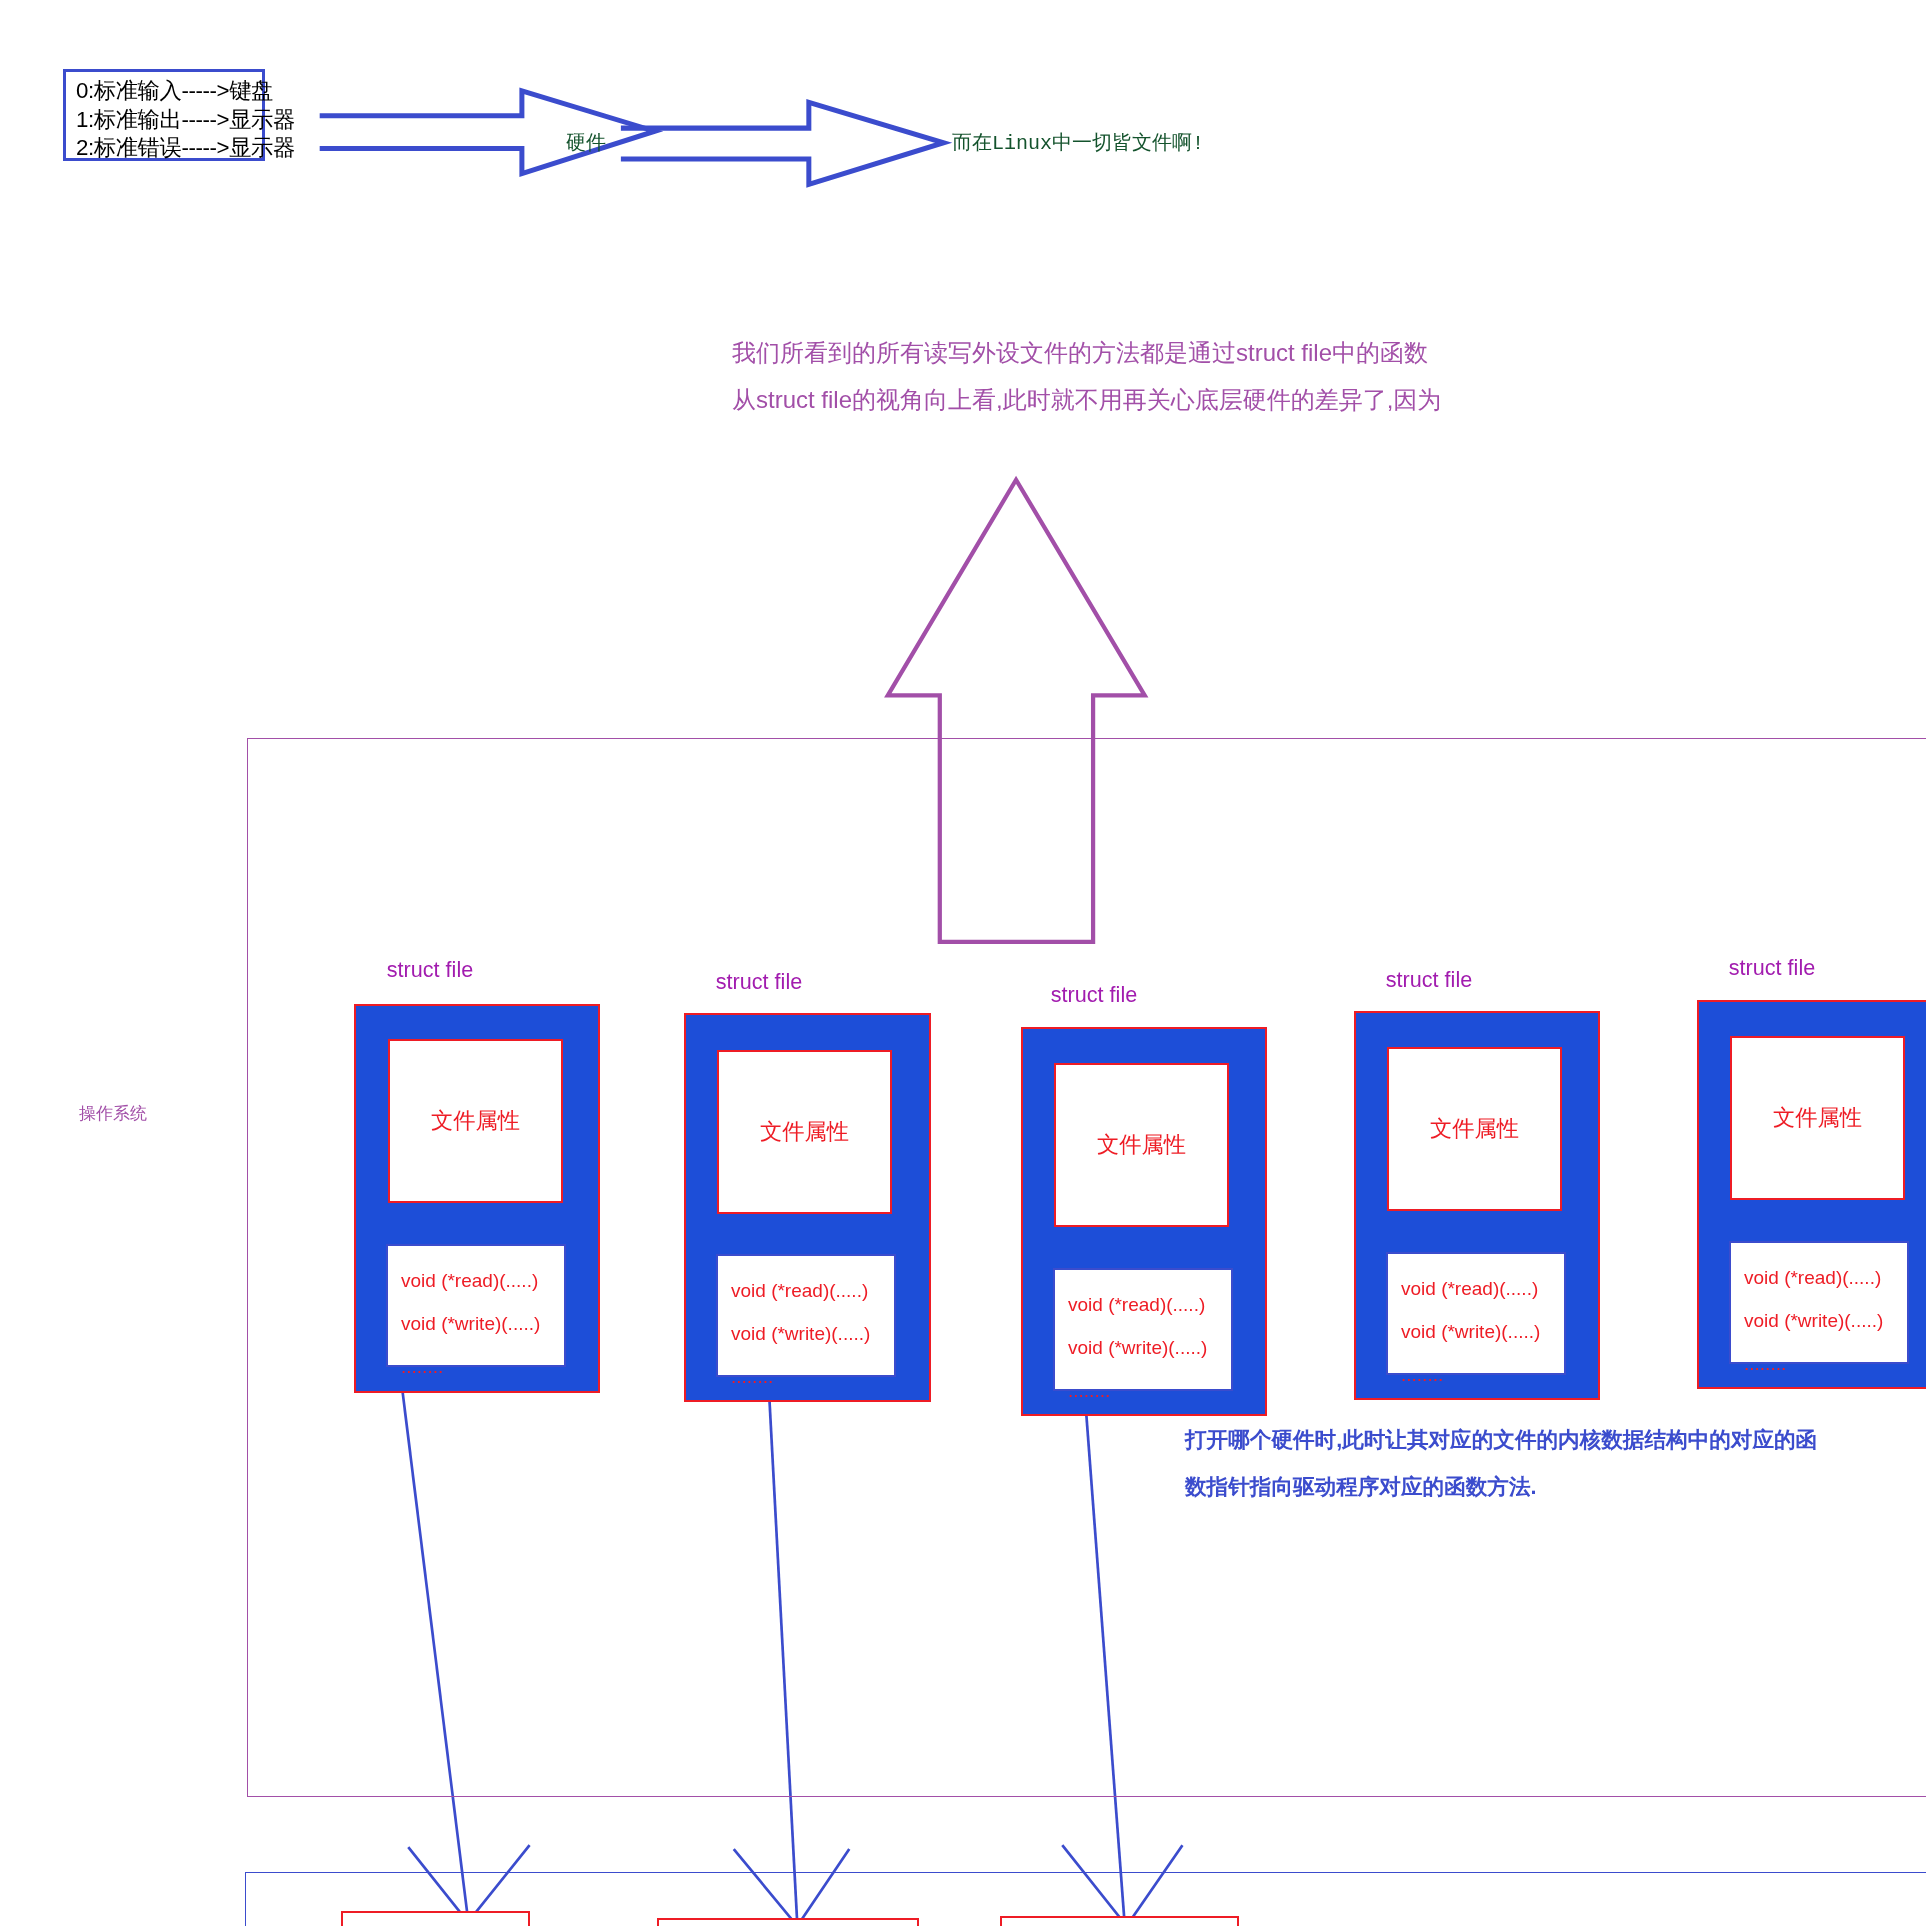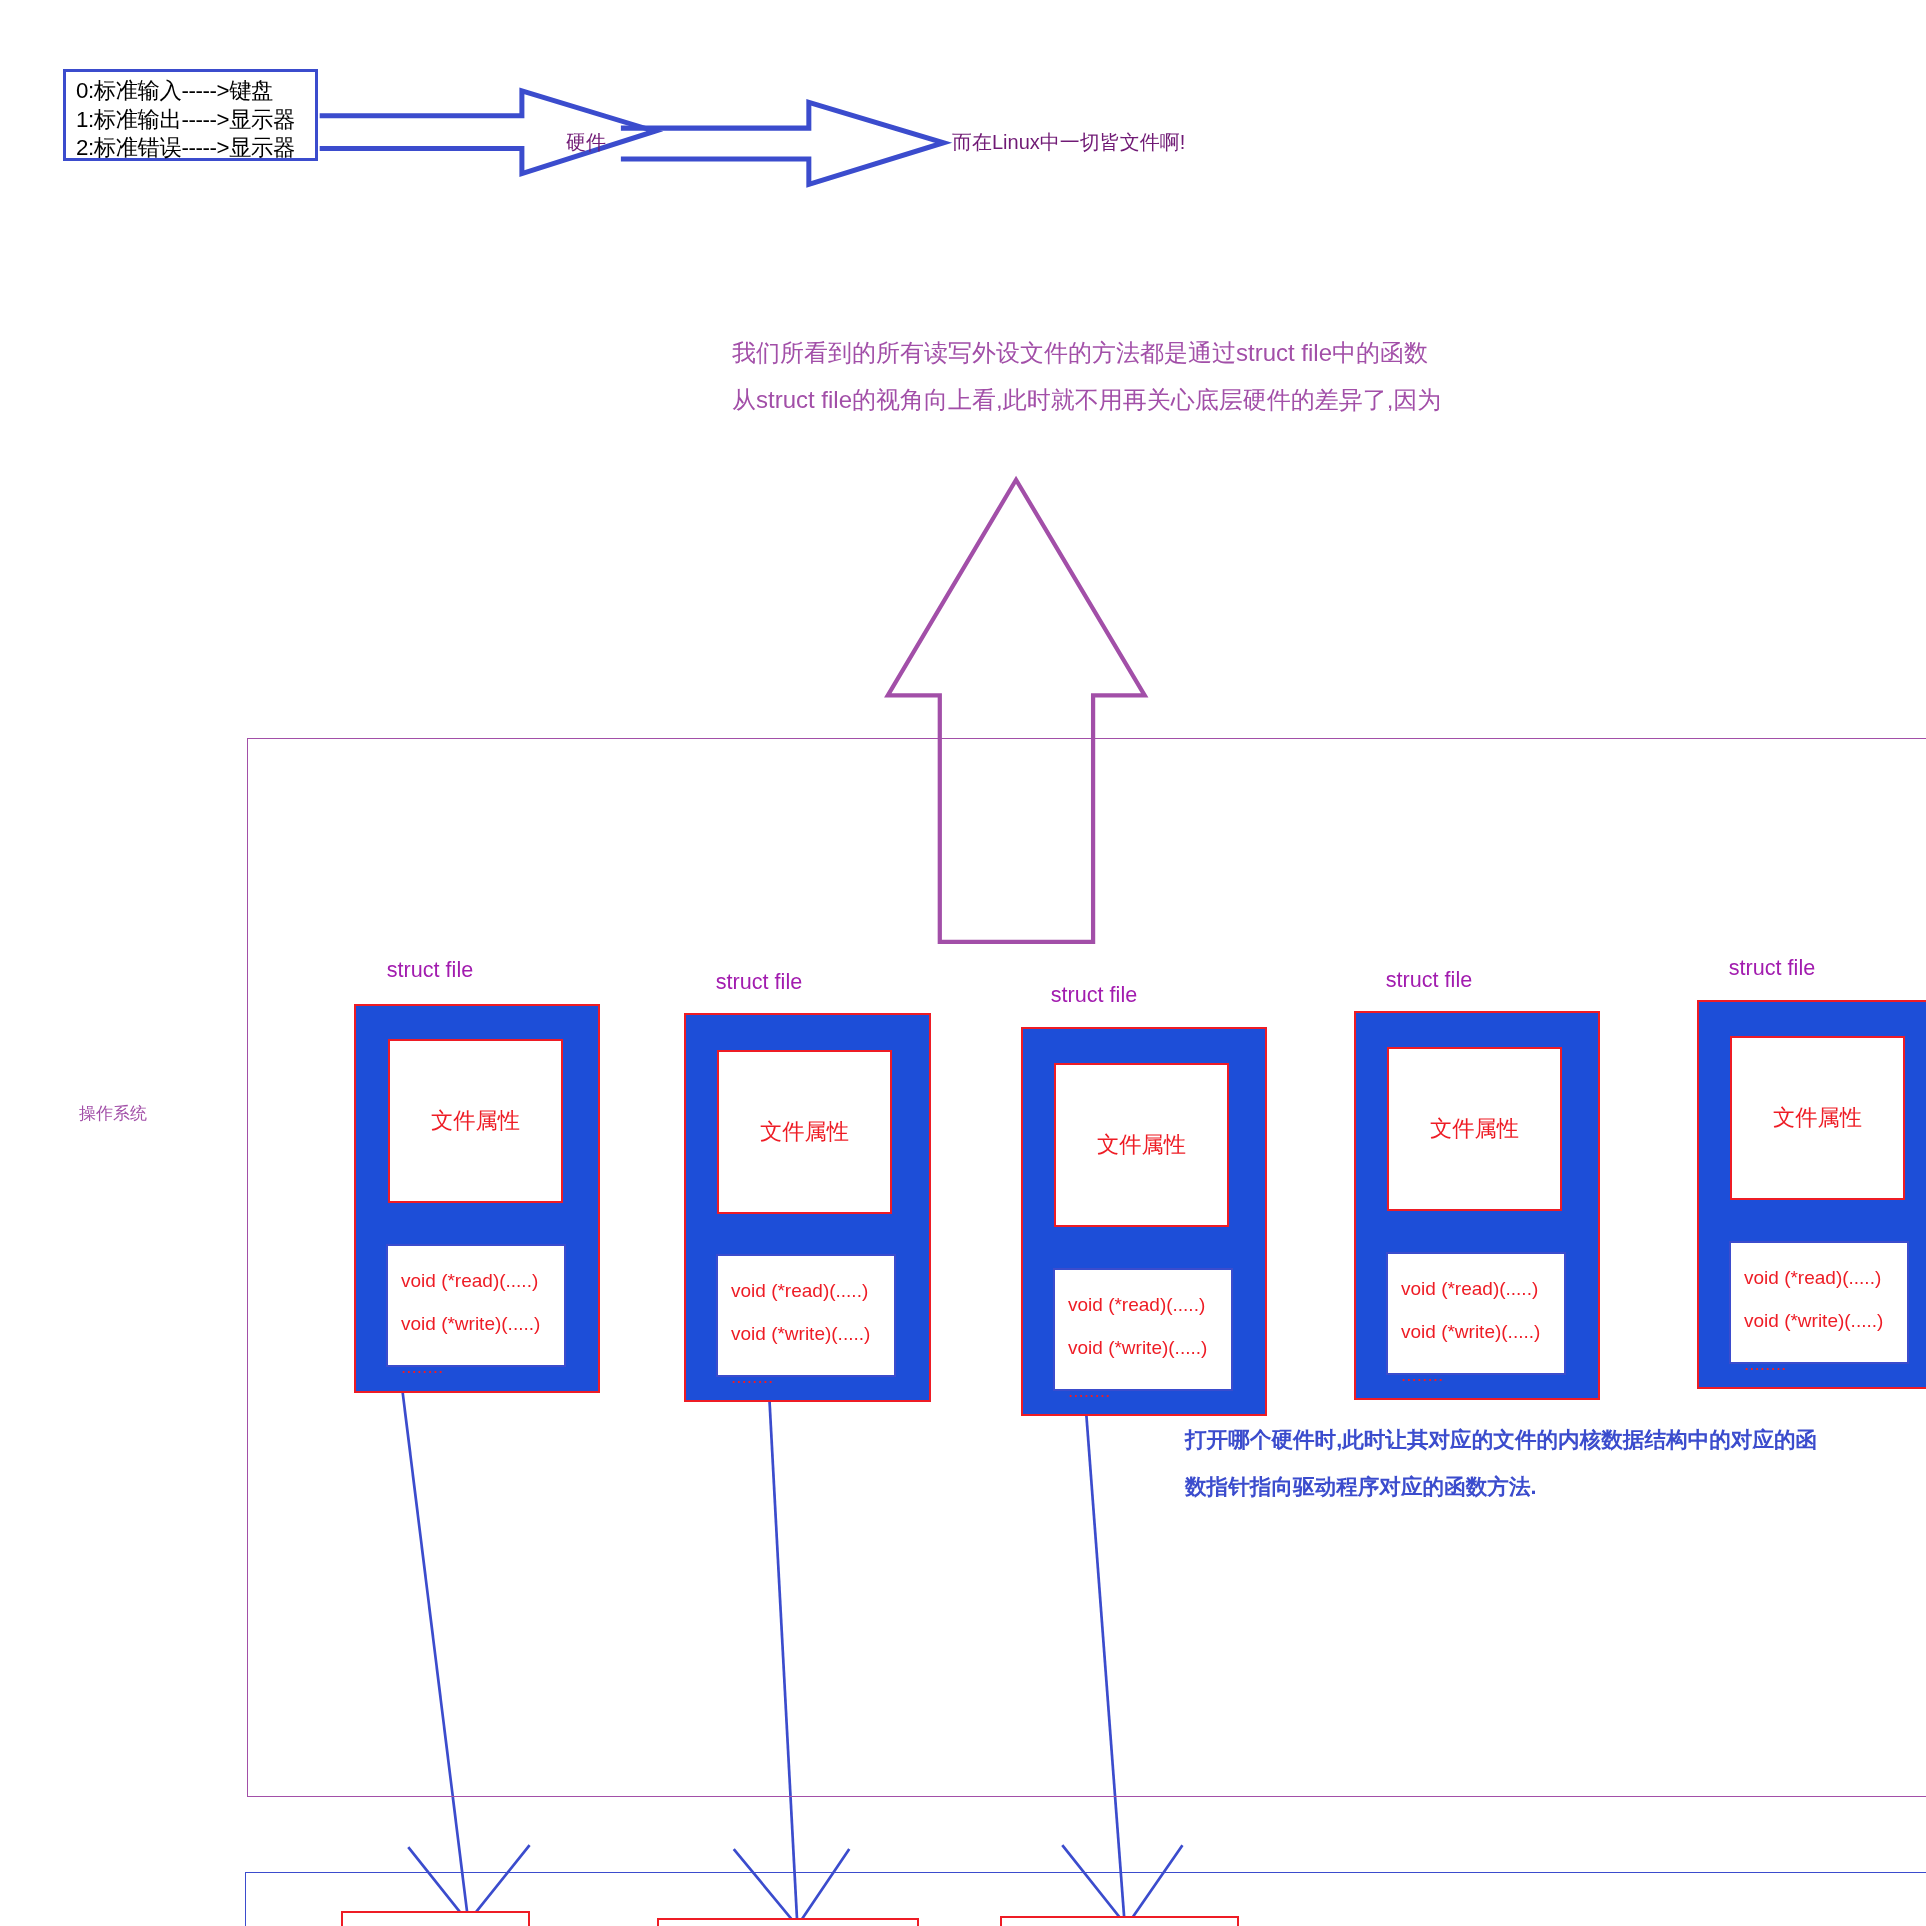--- a/index.html
+++ b/index.html
@@ -22,39 +22,40 @@
     left: 0; top: 0;
     width: 2928px;
     height: 2625px;
     pointer-events: none;
   }
   .abs { position: absolute; }
 
   
   #fd-legend {
     left: 63px; top: 69px;
-    width: 255px; height: 92px;
+    width: 202px; height: 92px;
     border: 3.5px solid #3b4ccd;
     background: #ffffff;
     box-sizing: border-box;
     padding: 5.4px 7.7px 0 10px;
   }
   #fd-legend .fd-line {
     font-size: 22.3px;
     line-height: 28.5px;
     color: #000000;
     white-space: nowrap;
     letter-spacing: -0.4px;
   }
 
   
   .blue-caption {
-    color: #701a75;
+    color: #14532d;
     font-size: 20px;
     white-space: nowrap;
+    font-family: Liberation Mono, monospace;
   }
 
   
   #top-note {
     left: 732px; top: 329px;
     width: 847px;
     color: #a council;
   }
   #top-note { color: #a24fa8; }
   #top-note .nline {

